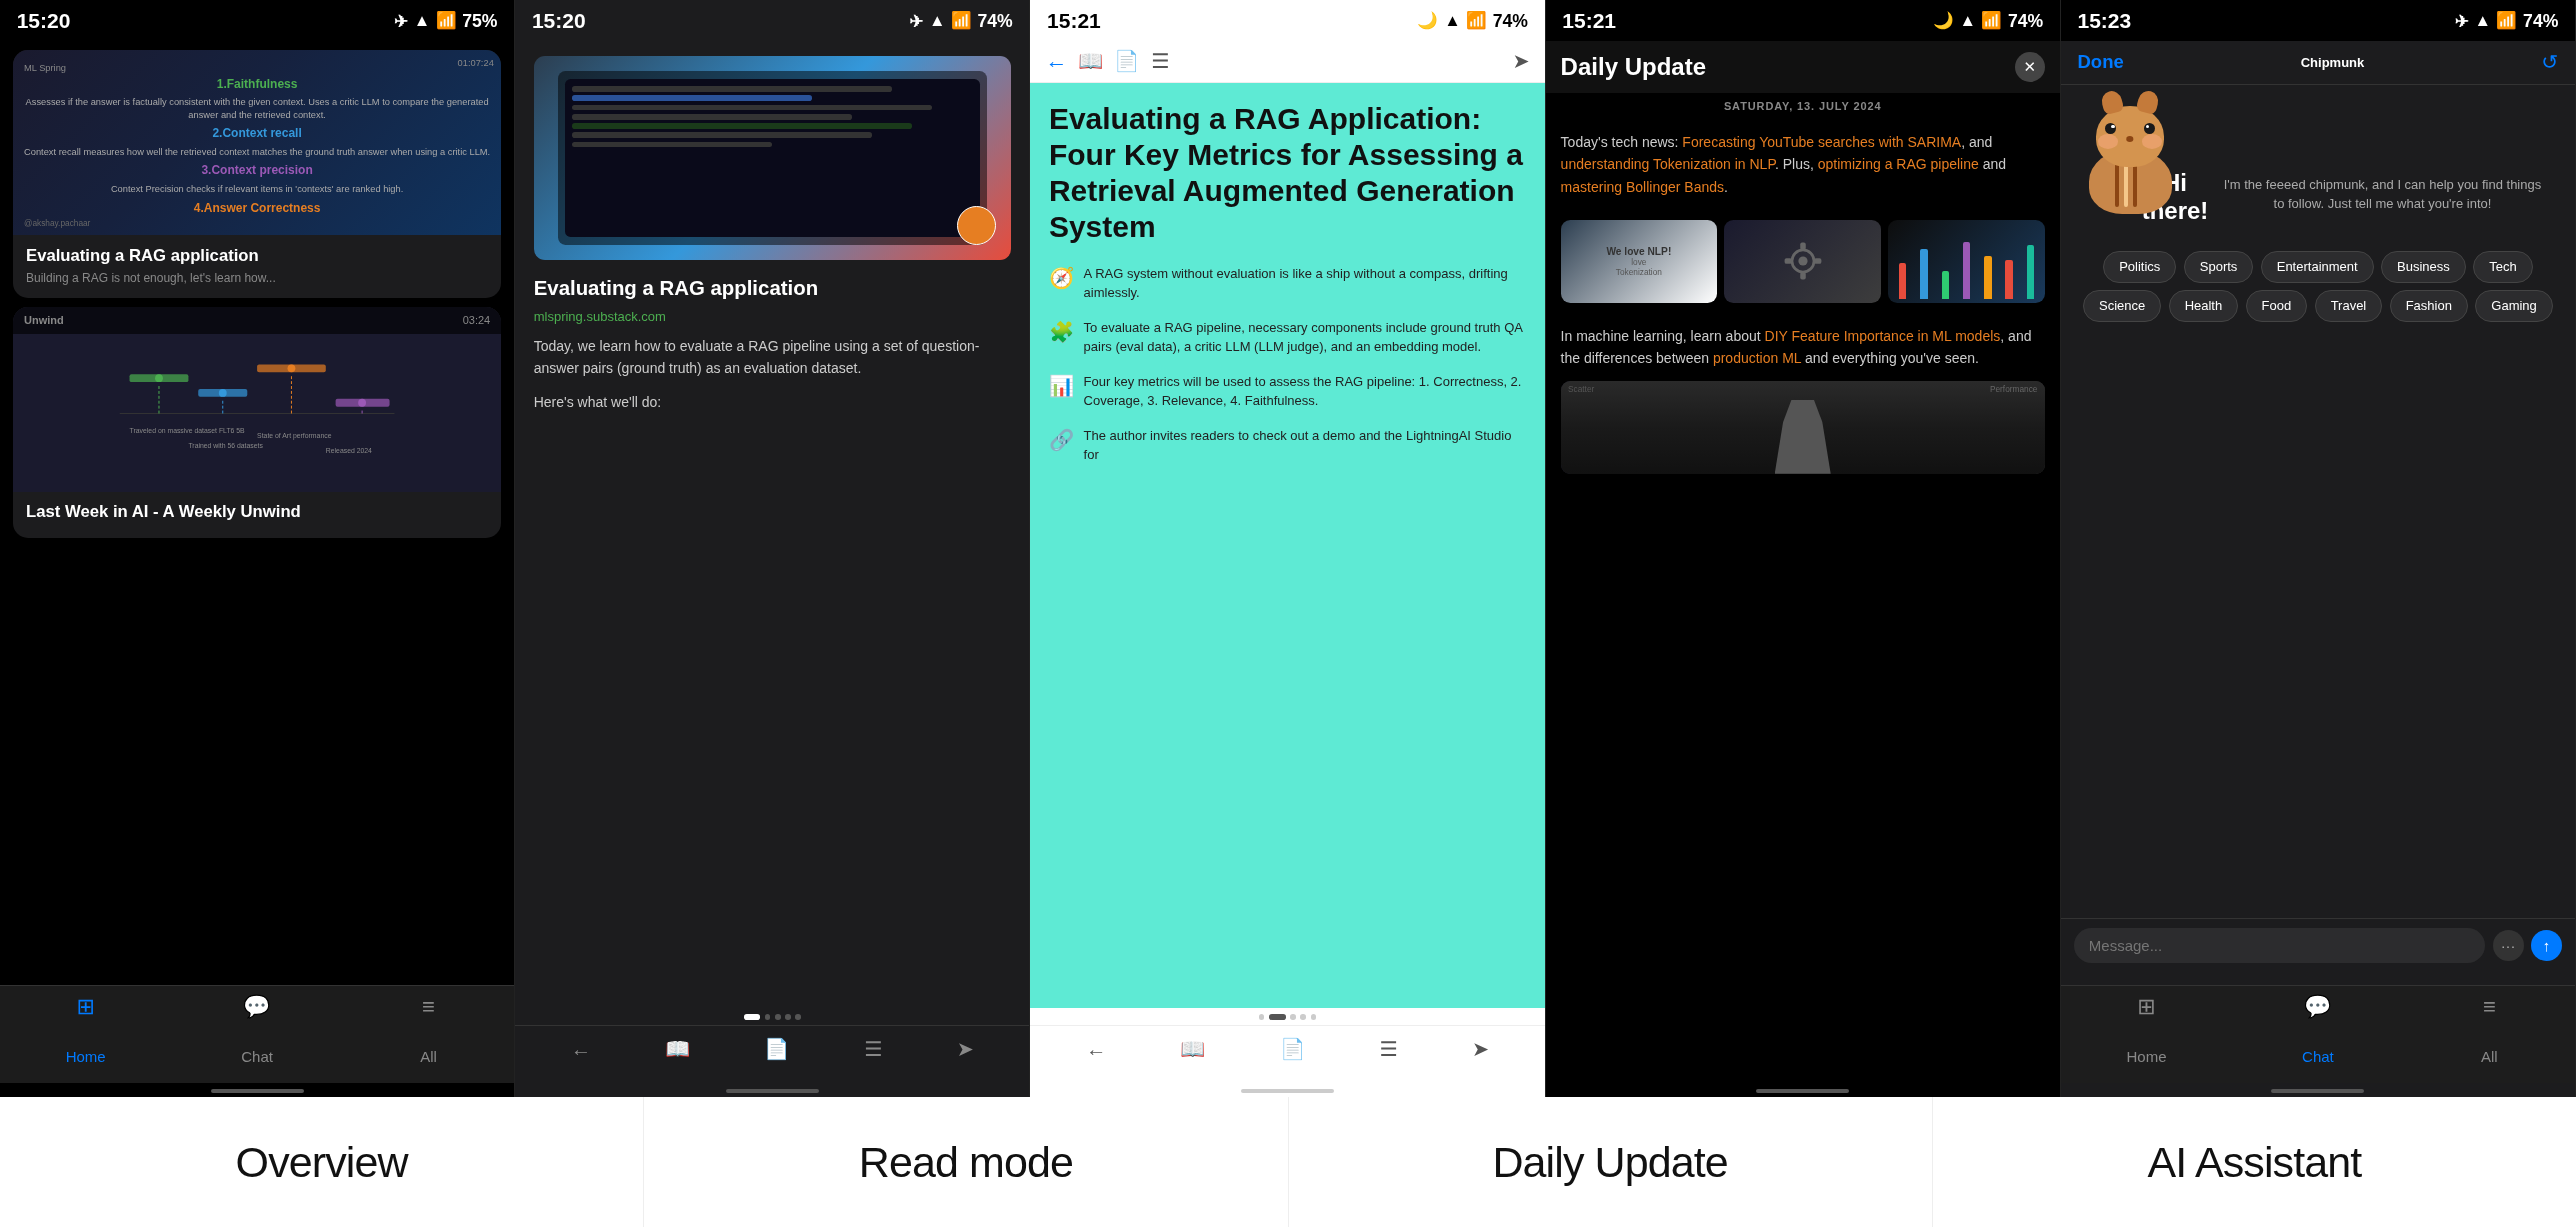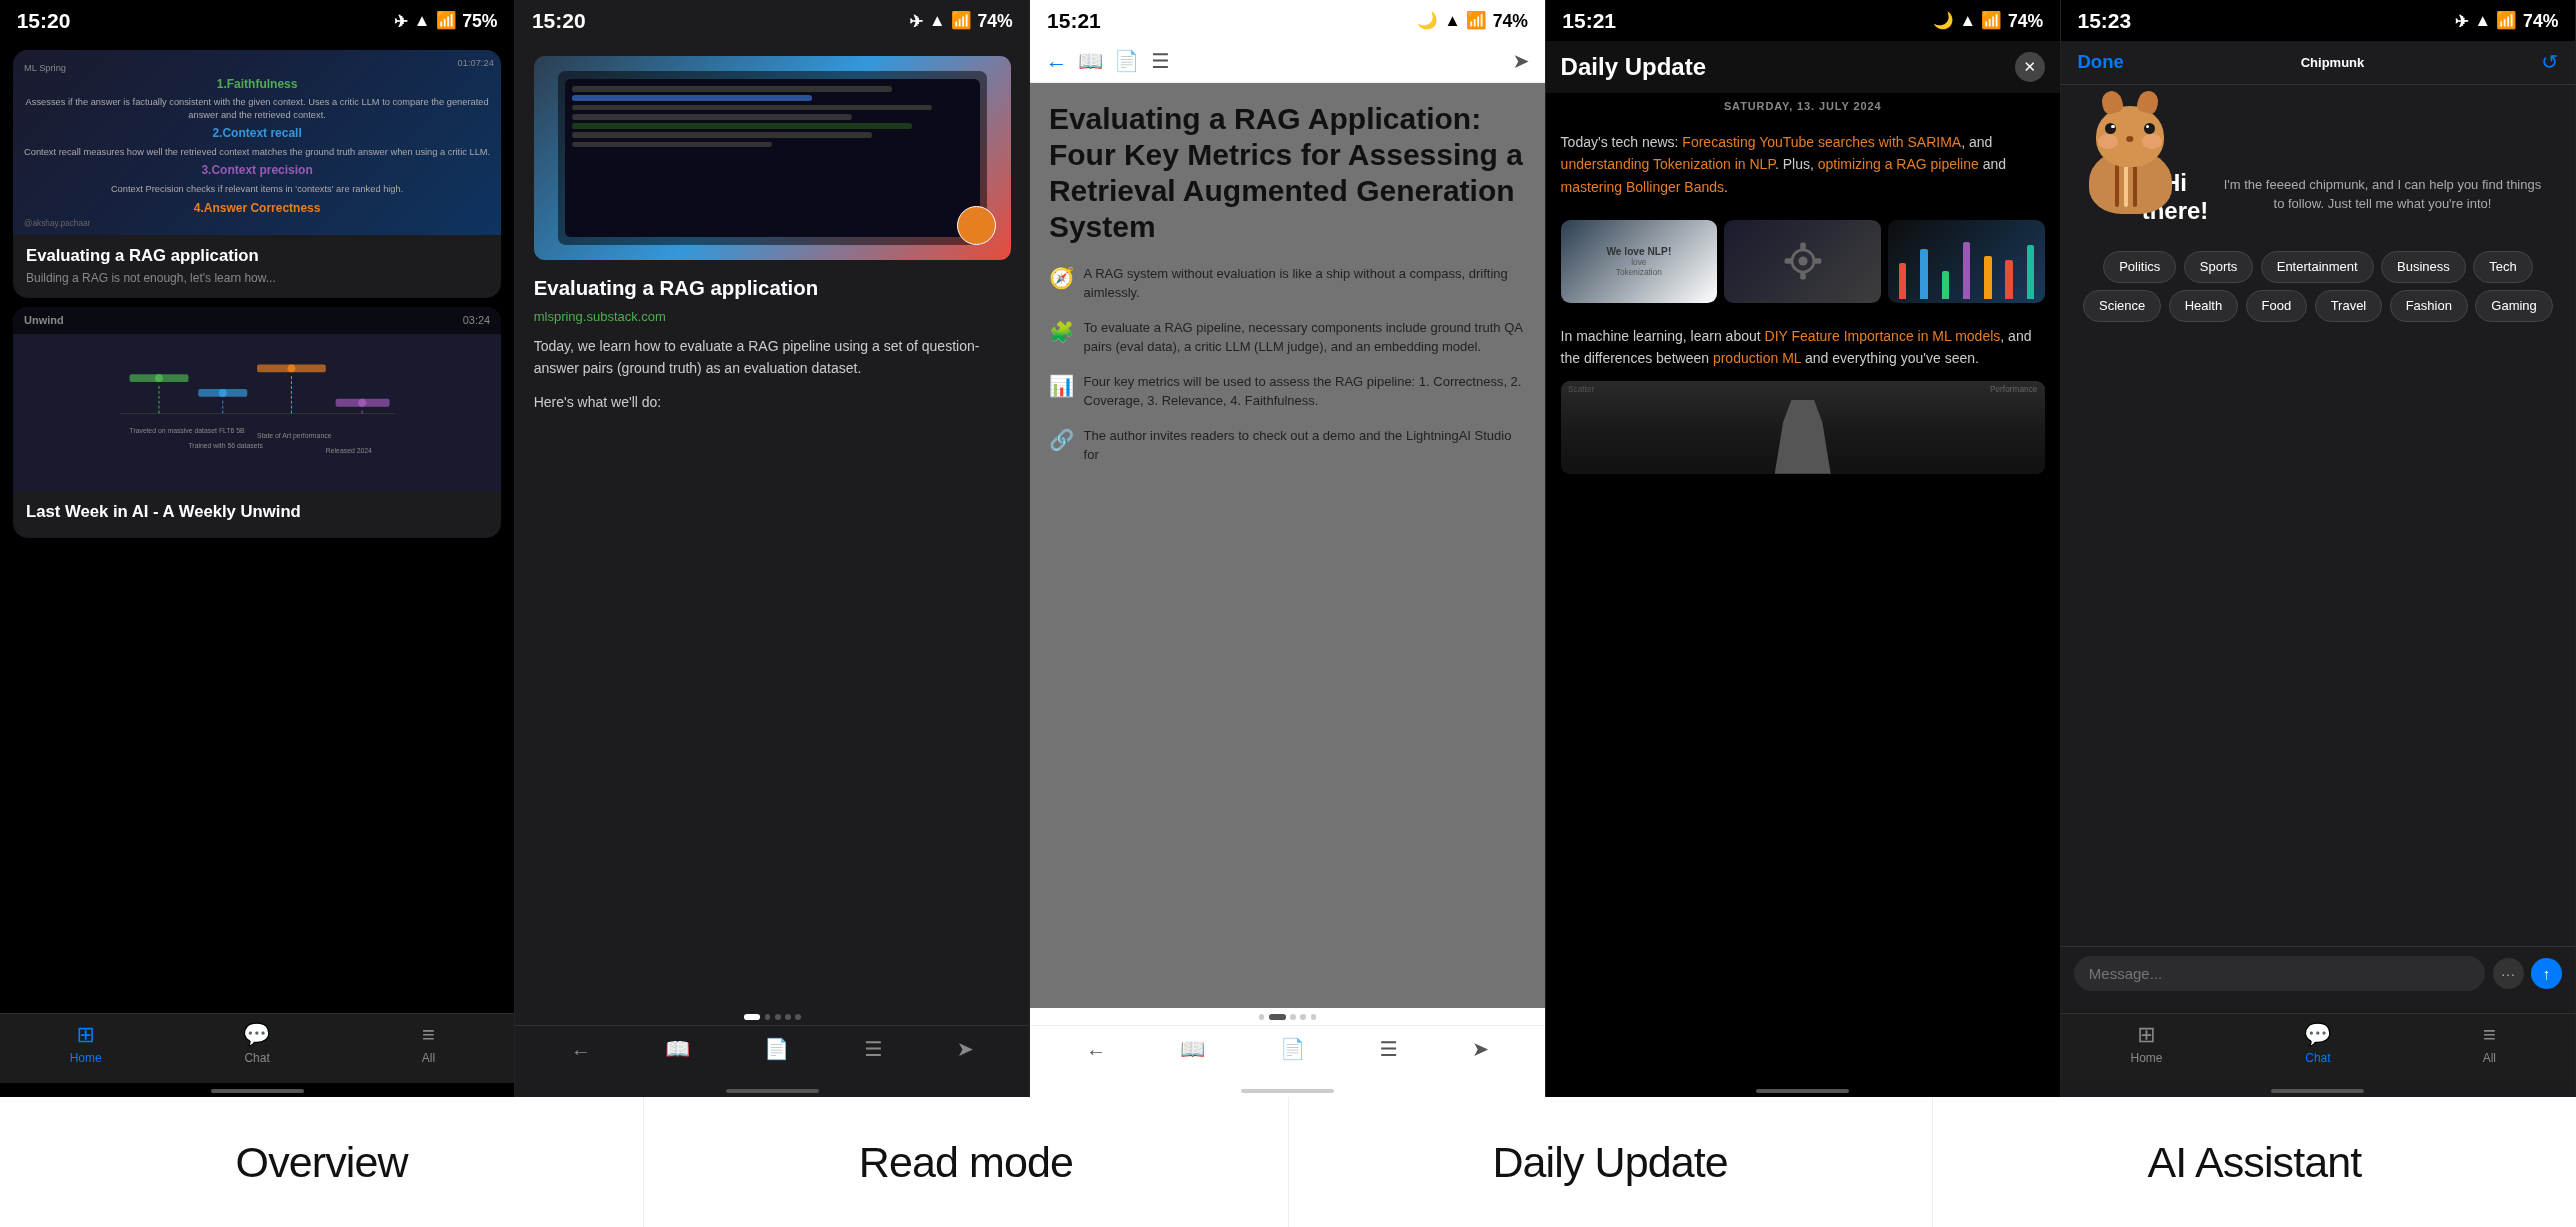--- a/index.html
+++ b/index.html
@@ -144,21 +144,21 @@
     }
     .tab-item {
       flex: 1;
       display: flex;
       flex-direction: column;
       align-items: center;
       gap: 2.8px;
       cursor: pointer;
     }
     .tab-icon { font-size: 22px; }
-    .tab-label { font-size: 12px; color: #888; }
+    .tab-label { font-size: 15px; color: #888; margin-top: 25px; }
     .tab-label.active { color: #007AFF; }
     .tab-icon.active { color: #007AFF; }
 
     
     .screen-2 { background: #1c1c1e; }
 
     .read-content { flex: 1; overflow-y: auto; padding: 15px 18.5px; background: #1c1c1e; }
 
     .article-img-placeholder {
       width: 100%;
@@ -236,21 +236,21 @@
     .summary-nav {
       display: flex;
       align-items: center;
       gap: 11px;
       padding: 7.4px 15px;
       background: #fff;
       border-bottom: 0.9px solid #eee;
     }
     .summary-nav-back { color: #007AFF; font-size: 22px; }
 
-    .summary-content { flex: 1; overflow-y: auto; padding: 18.5px 18.5px; background: #737373; }
+    .summary-content { flex: 1; overflow-y: auto; padding: 18.5px 18.5px; background: #5eead4; }
 
     .summary-title {
       font-size: 30px;
       font-weight: 800;
       color: #111;
       line-height: 1.2;
       margin-bottom: 18.5px;
     }
 
     .bullet-item {

